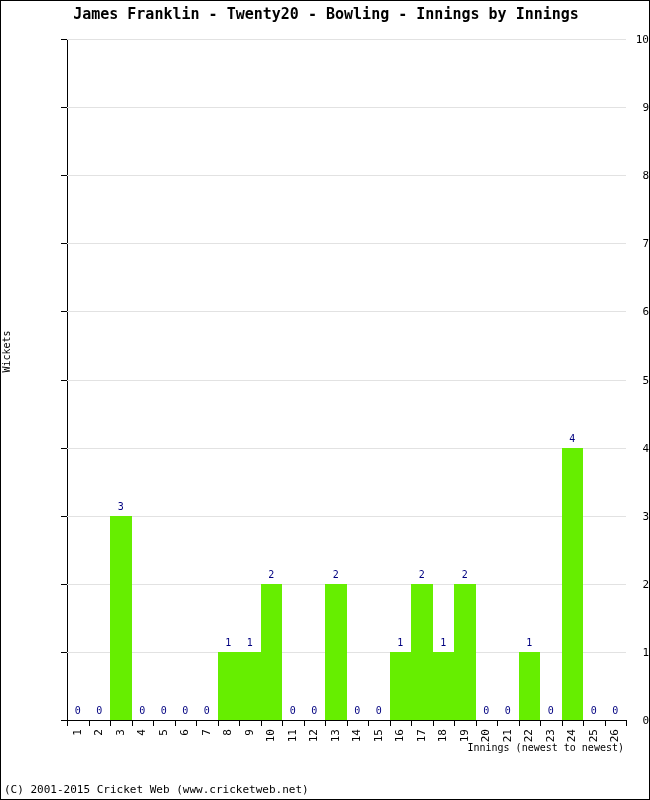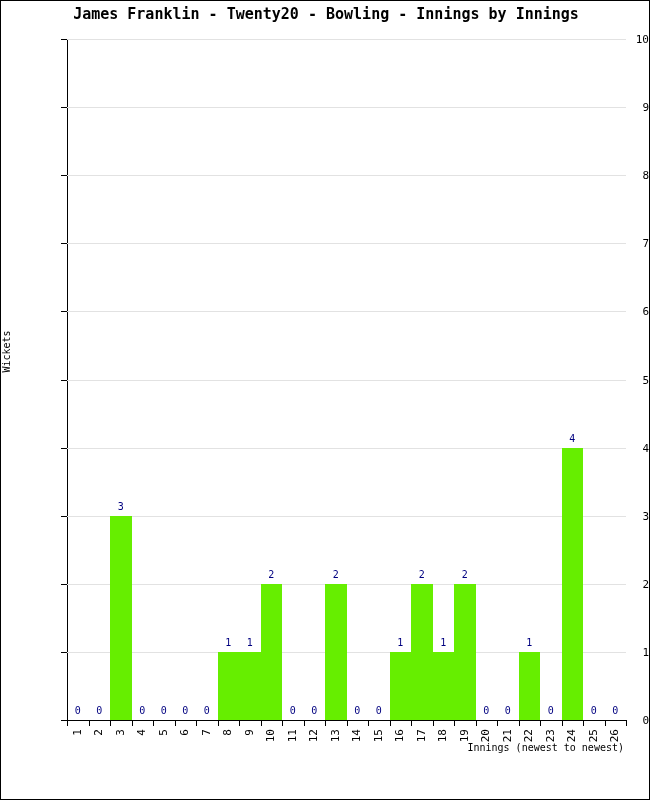--- a/index.html
+++ b/index.html
@@ -296,13 +296,14 @@
       <div class="xtick-mark" style="left: 582px;"></div>
       <div class="xtick-label" style="left: 565.25px;">24</div>
       <div class="xtick-mark" style="left: 603.5px;"></div>
       <div class="xtick-label" style="left: 586.75px;">25</div>
       <div class="xtick-mark" style="left: 625px;"></div>
       <div class="xtick-label" style="left: 608.25px;">26</div>
       <div class="xtick-mark" style="left: 66px;"></div>
     </div>
   <div id="xlabel">Innings (newest to newest)</div>
 
+  <div id="footer">(C) 2001-2015 Cricket Web (www.cricketweb.net)</div>
 </div>
 
 </body></html>

